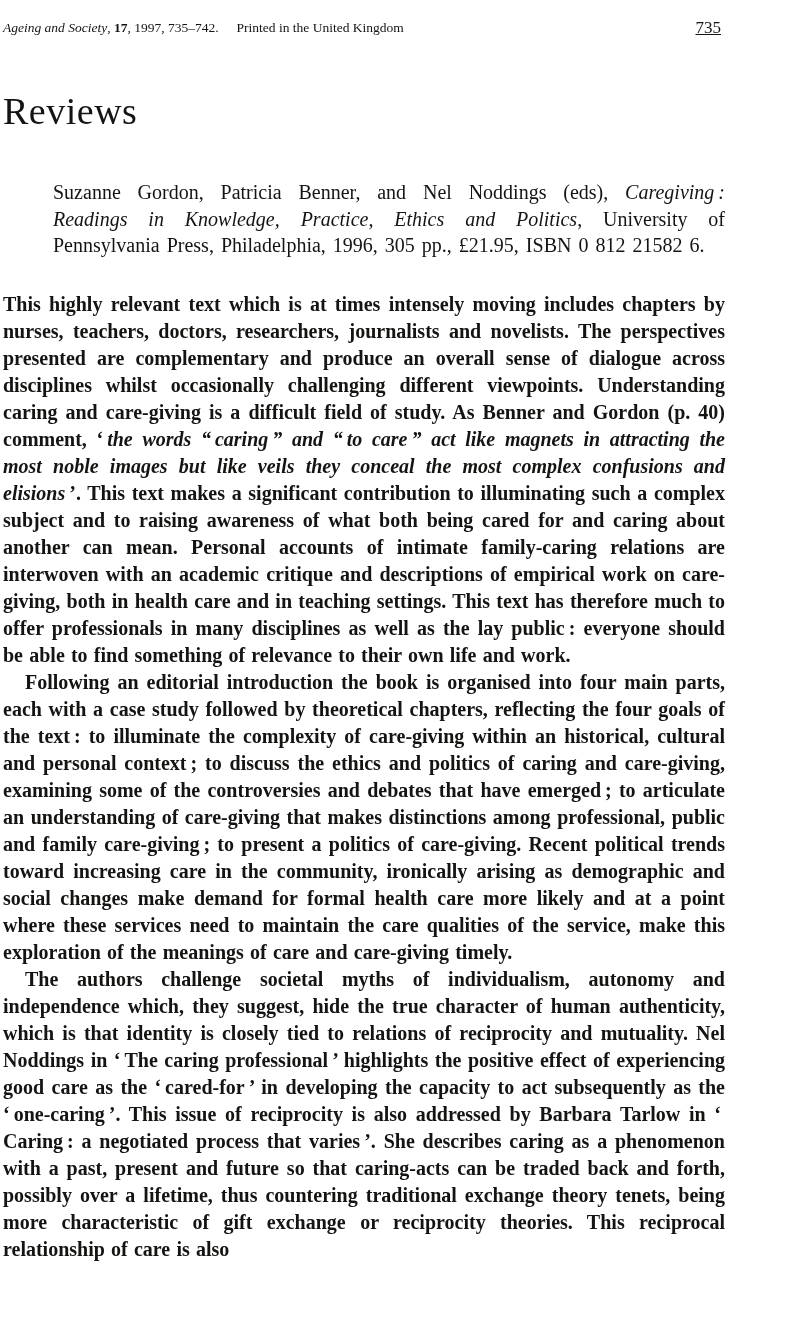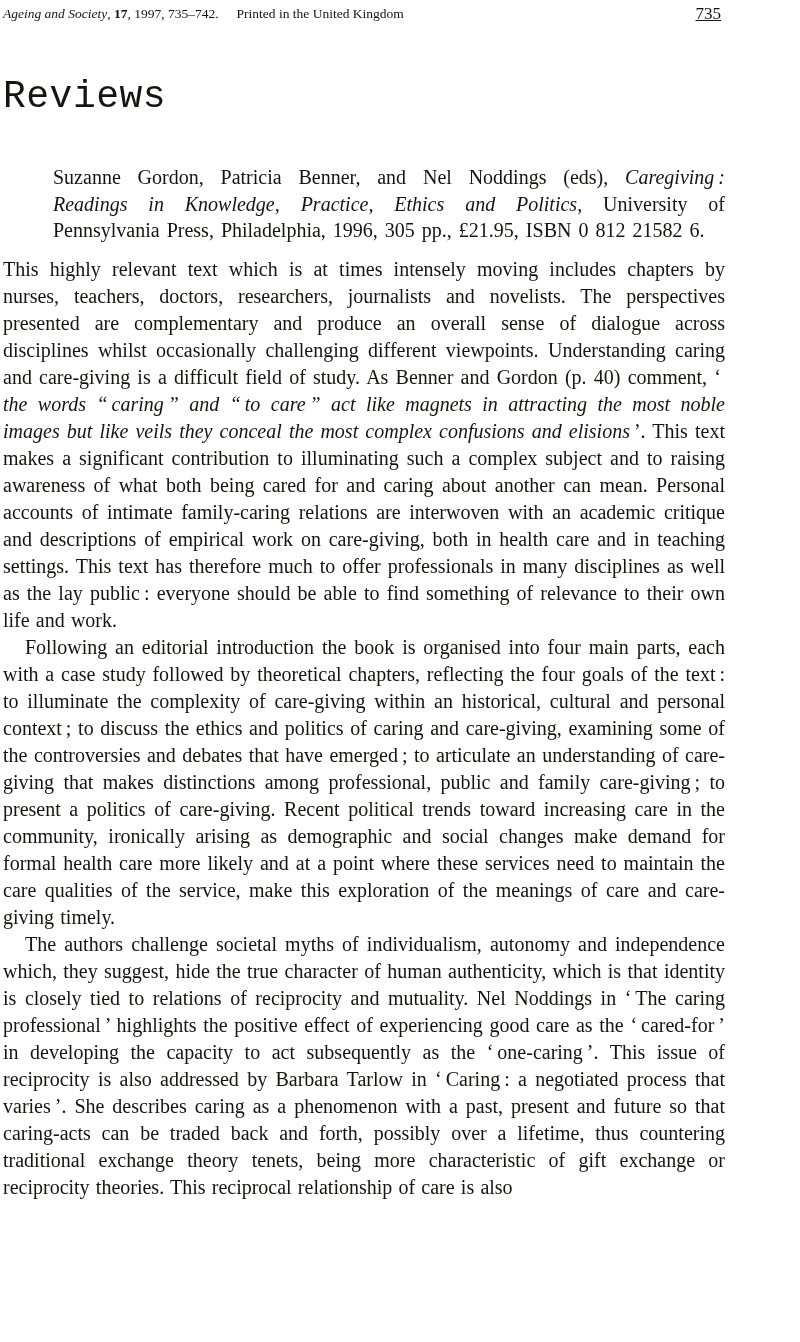--- a/index.html
+++ b/index.html
@@ -9,21 +9,21 @@
   }
   .page {
     position: relative;
     width: 728px;
     height: 1342px;
     box-sizing: border-box;
     overflow: hidden;
     background: #ffffff;
     color: #151412;
     font-family: "Liberation Serif", "DejaVu Serif", serif;
-    padding: 4px 3px 0 3px;
+    padding: 18px 3px 0 3px;
   }
   
   .running-head {
     display: flex;
     justify-content: space-between;
     align-items: flex-start;
   }
   .head-left {
     font-size: 13.5px;
     line-height: 19px;
@@ -33,34 +33,34 @@
     line-height: 19px;
     padding-right: 4px;
     text-decoration: underline;
   }
   
   .review-title {
     font-size: 38px;
     font-weight: 400;
     letter-spacing: 0.5px;
     margin: 52px 0 0 0;
-    font-family: Liberation Mono, monospace;
   }
   
   .citation {
     margin-top: 46px;
     padding-left: 50px;
     font-size: 20px;
     line-height: 26.5px;
     text-align: justify;
     word-spacing: 0.10em;
   }
   
   .review-body {
-    margin-top: 12px;
+    margin-top: 32px;
+    font-weight: bold;
   }
   .para {
     margin: 0;
     font-size: 20px;
     line-height: 27px;
     text-align: justify;
     word-spacing: 0.06em;
   }
   .para.indented {
     text-indent: 22px;

